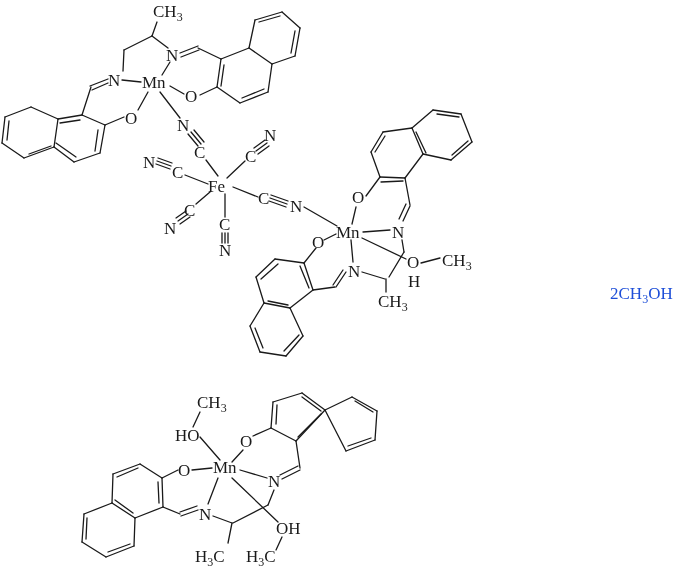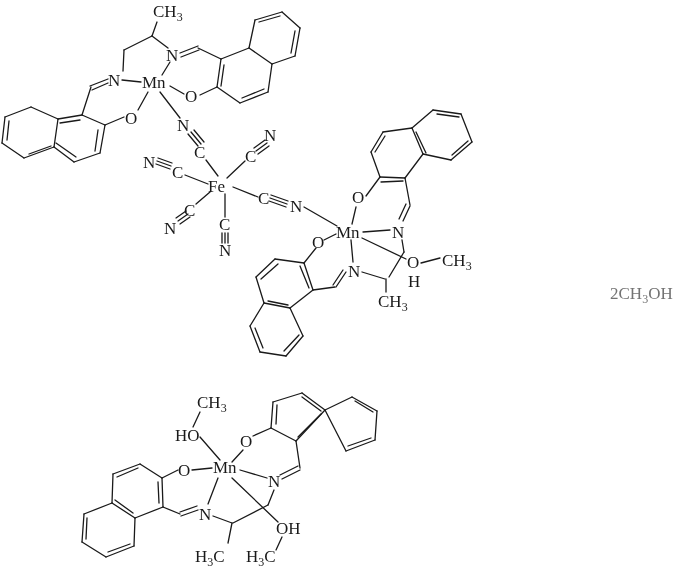--- a/index.html
+++ b/index.html
@@ -1,21 +1,21 @@
 <!DOCTYPE html>
 <html><head>
 <meta charset="utf-8">
 <style>
   html, body { margin: 0; padding: 0; background: #ffffff; }
   body { width: 685px; height: 568px; overflow: hidden; position: relative; }
   svg { position: absolute; left: 0; top: 0; }
   .b { stroke: #1a1a1a; stroke-width: 1.3; fill: none; stroke-linecap: round; }
   .t { font-family: "Liberation Serif", serif; font-size: 17px; fill: #1a1a1a; }
   .s { font-family: "Liberation Serif", serif; font-size: 12px; fill: #1a1a1a; }
-  .solv { position: absolute; left: 610px; top: 284px; font-family: "Liberation Serif", serif; font-size: 17px; color: #737373; }
+  .solv { position: absolute; left: 610px; top: 284px; font-family: "Liberation Serif", serif; font-size: 17px; color: #1d4ed8; }
   .solv sub { font-size: 12px; }
 </style>
 </head>
 <body>
 
 <svg width="685" height="568" viewBox="0 0 685 568">
 
   <g>
 
     <text class="t" x="153" y="17">CH<tspan class="s" dy="4">3</tspan></text>

